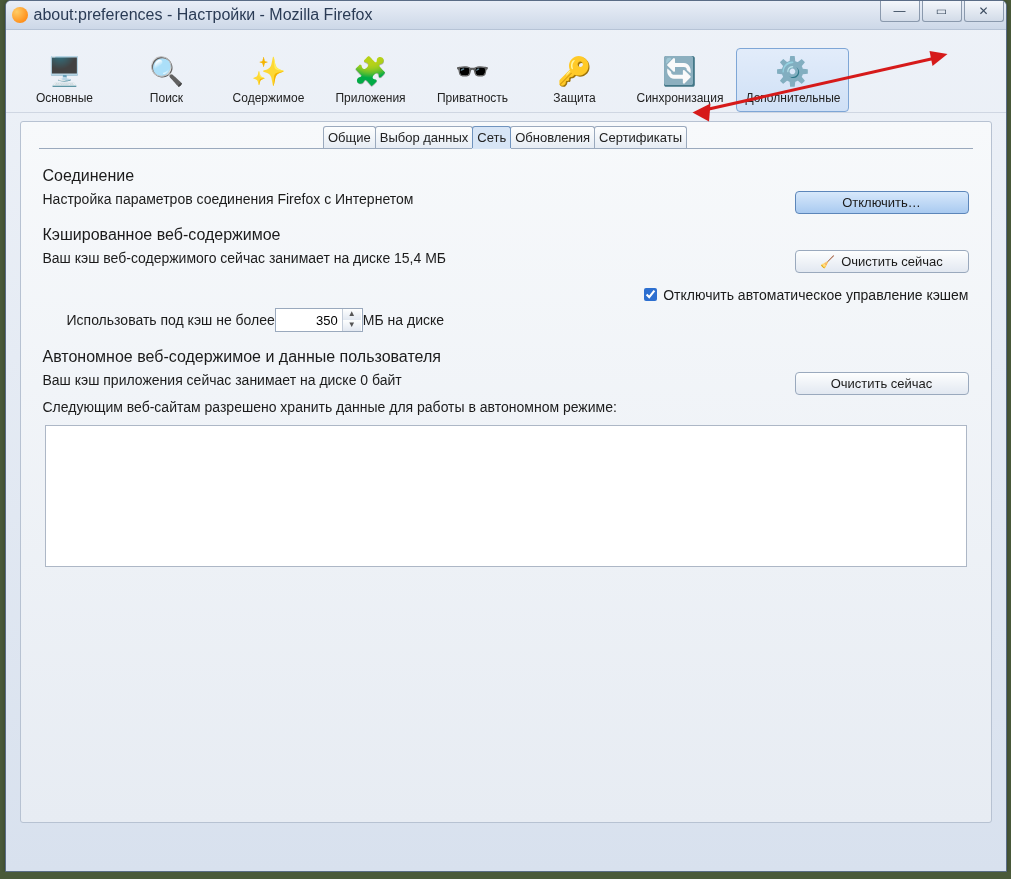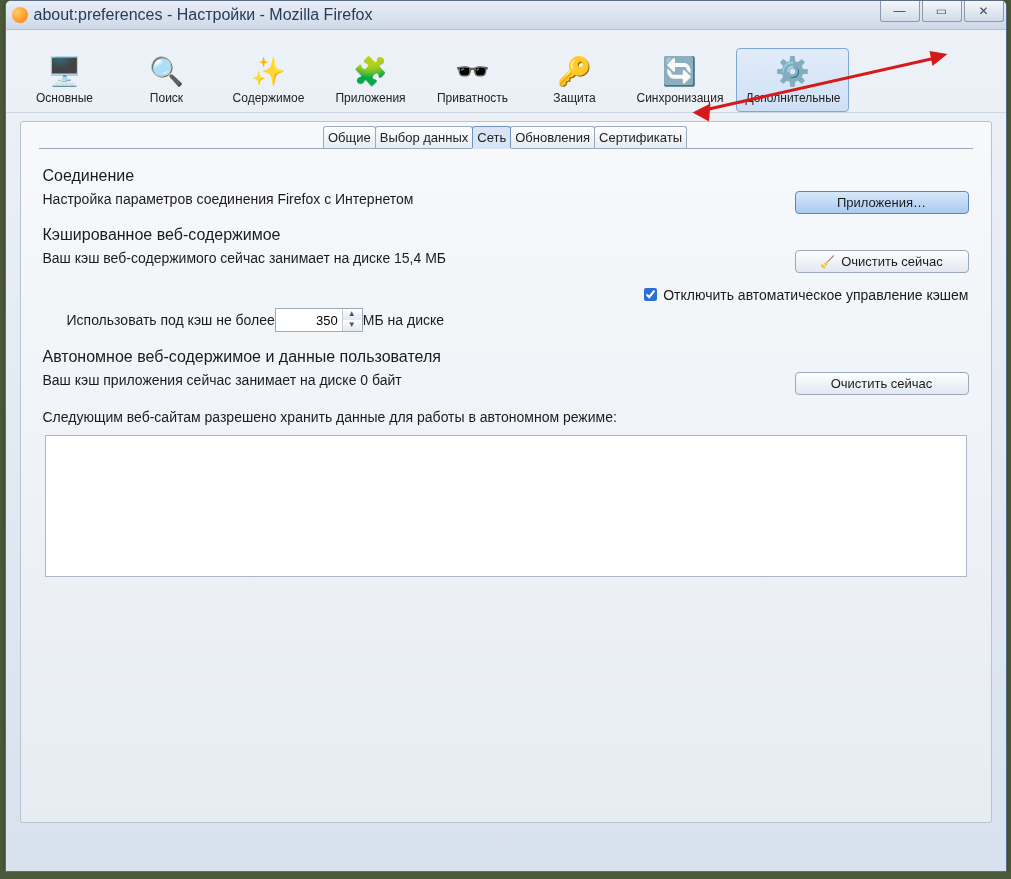--- a/index.html
+++ b/index.html
@@ -182,21 +182,21 @@
       <div class="subtab">Обновления</div>
       <div class="subtab">Сертификаты</div>
     </div>
     <div class="subtab-bar-bottom"></div>
 
     <div class="panel">
 
       <div class="section-title">Соединение</div>
       <div class="row">
         <div class="desc">Настройка параметров соединения Firefox с Интернетом</div>
-        <div class="btn primary">Приложения…</div>
+        <div class="btn primary">Отключить…</div>
       </div>
 
       <div class="section-title">Кэшированное веб-содержимое</div>
       <div class="row">
         <div class="desc">Ваш кэш веб-содержимого сейчас занимает на диске 15,4 МБ</div>
         <div class="btn clear-icon">Очистить сейчас</div>
       </div>
       <div class="chk-row">
         <input type="checkbox" checked="" style="">
         <span>Отключить автоматическое управление кэшем</span>
@@ -218,21 +218,21 @@
         <div class="left">
           <div class="row" style="margin-bottom:4px;">
             <div class="desc">Ваш кэш приложения сейчас занимает на диске 0 байт</div>
           </div>
         </div>
         <div class="right-col-btns">
           <div class="btn">Очистить сейчас</div>
         </div>
       </div>
 
-      <div style="margin-top:14px;">Следующим веб-сайтам разрешено хранить данные для работы в автономном режиме:</div>
+      <div style="margin-top:4px;">Следующим веб-сайтам разрешено хранить данные для работы в автономном режиме:</div>
       <div class="offline-list"></div>
 
     </div>
   </div>
 
   <svg class="arrow-svg" viewBox="0 0 340 120">
     <path d="M330 16 L10 88"></path>
     <polygon points="340,12 316,8 320,28"></polygon>
     <polygon points="0,90 24,78 22,102"></polygon>
   </svg>

